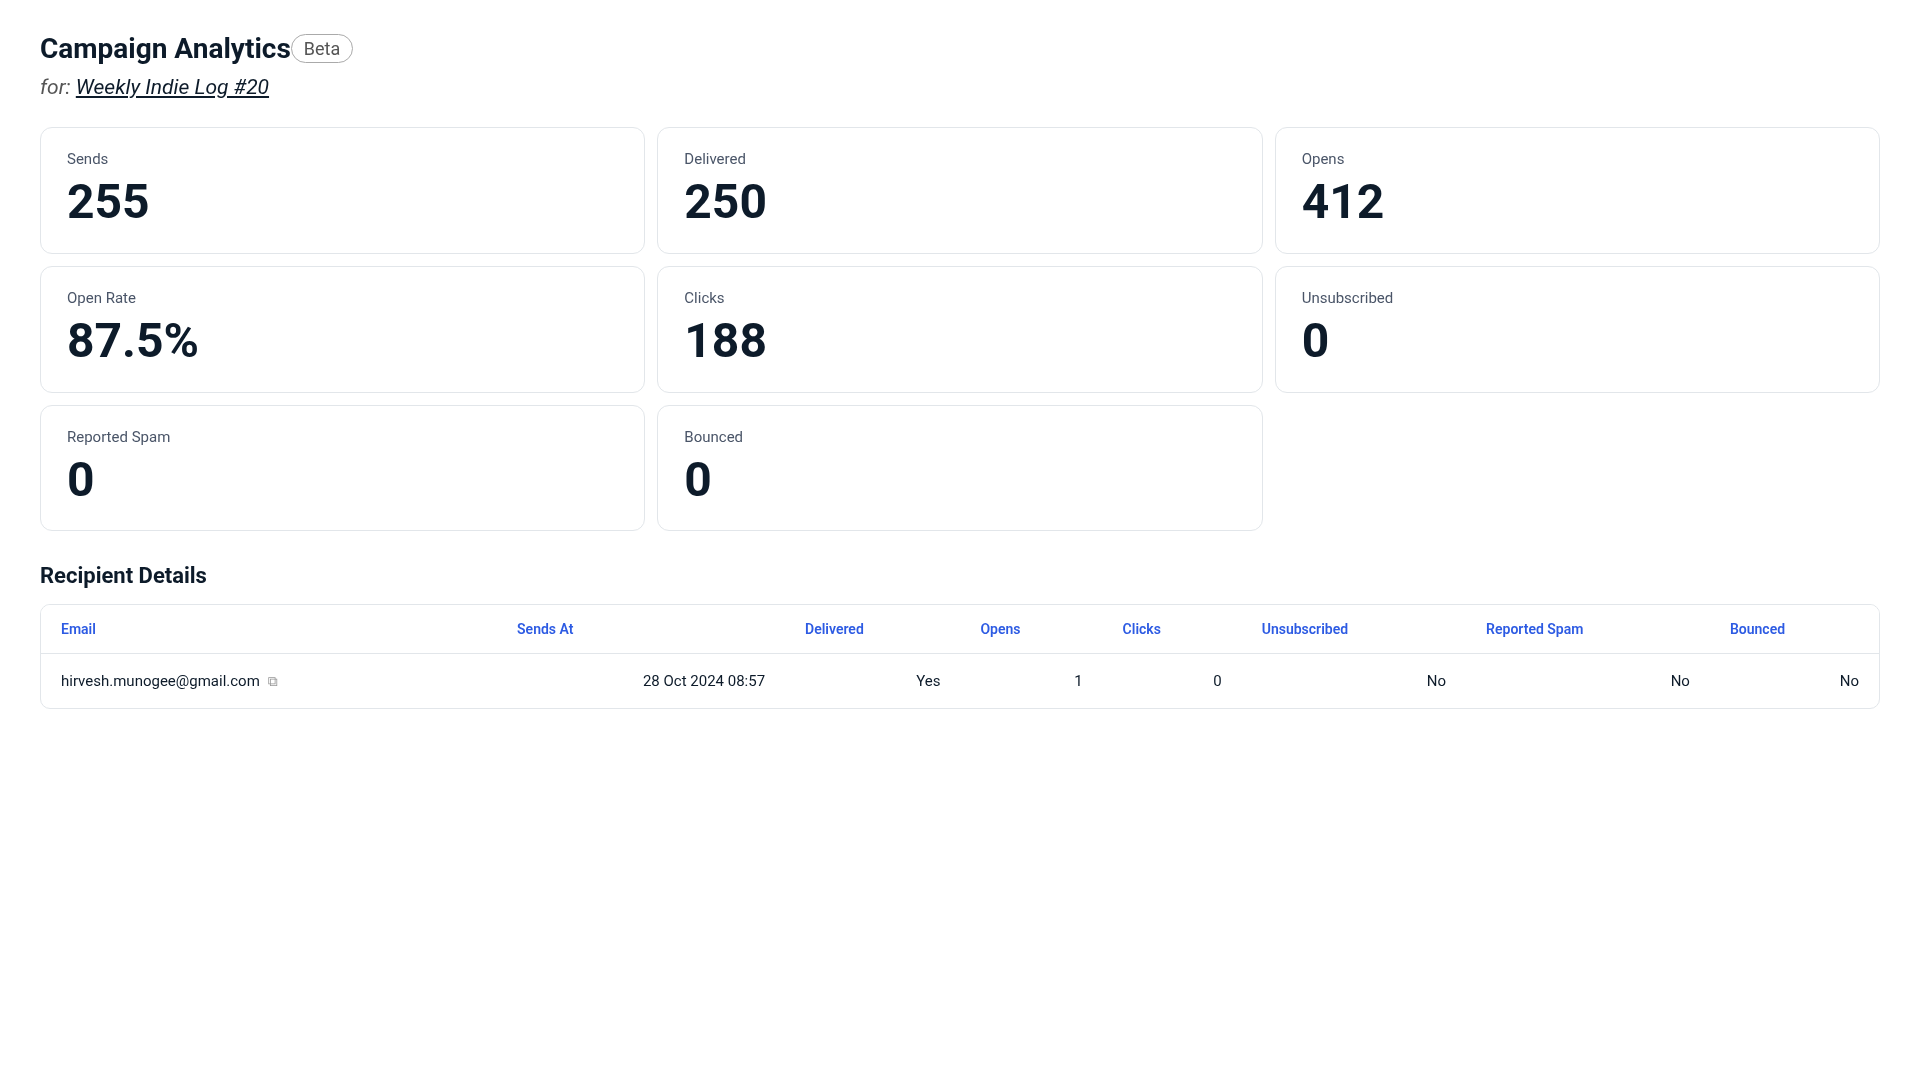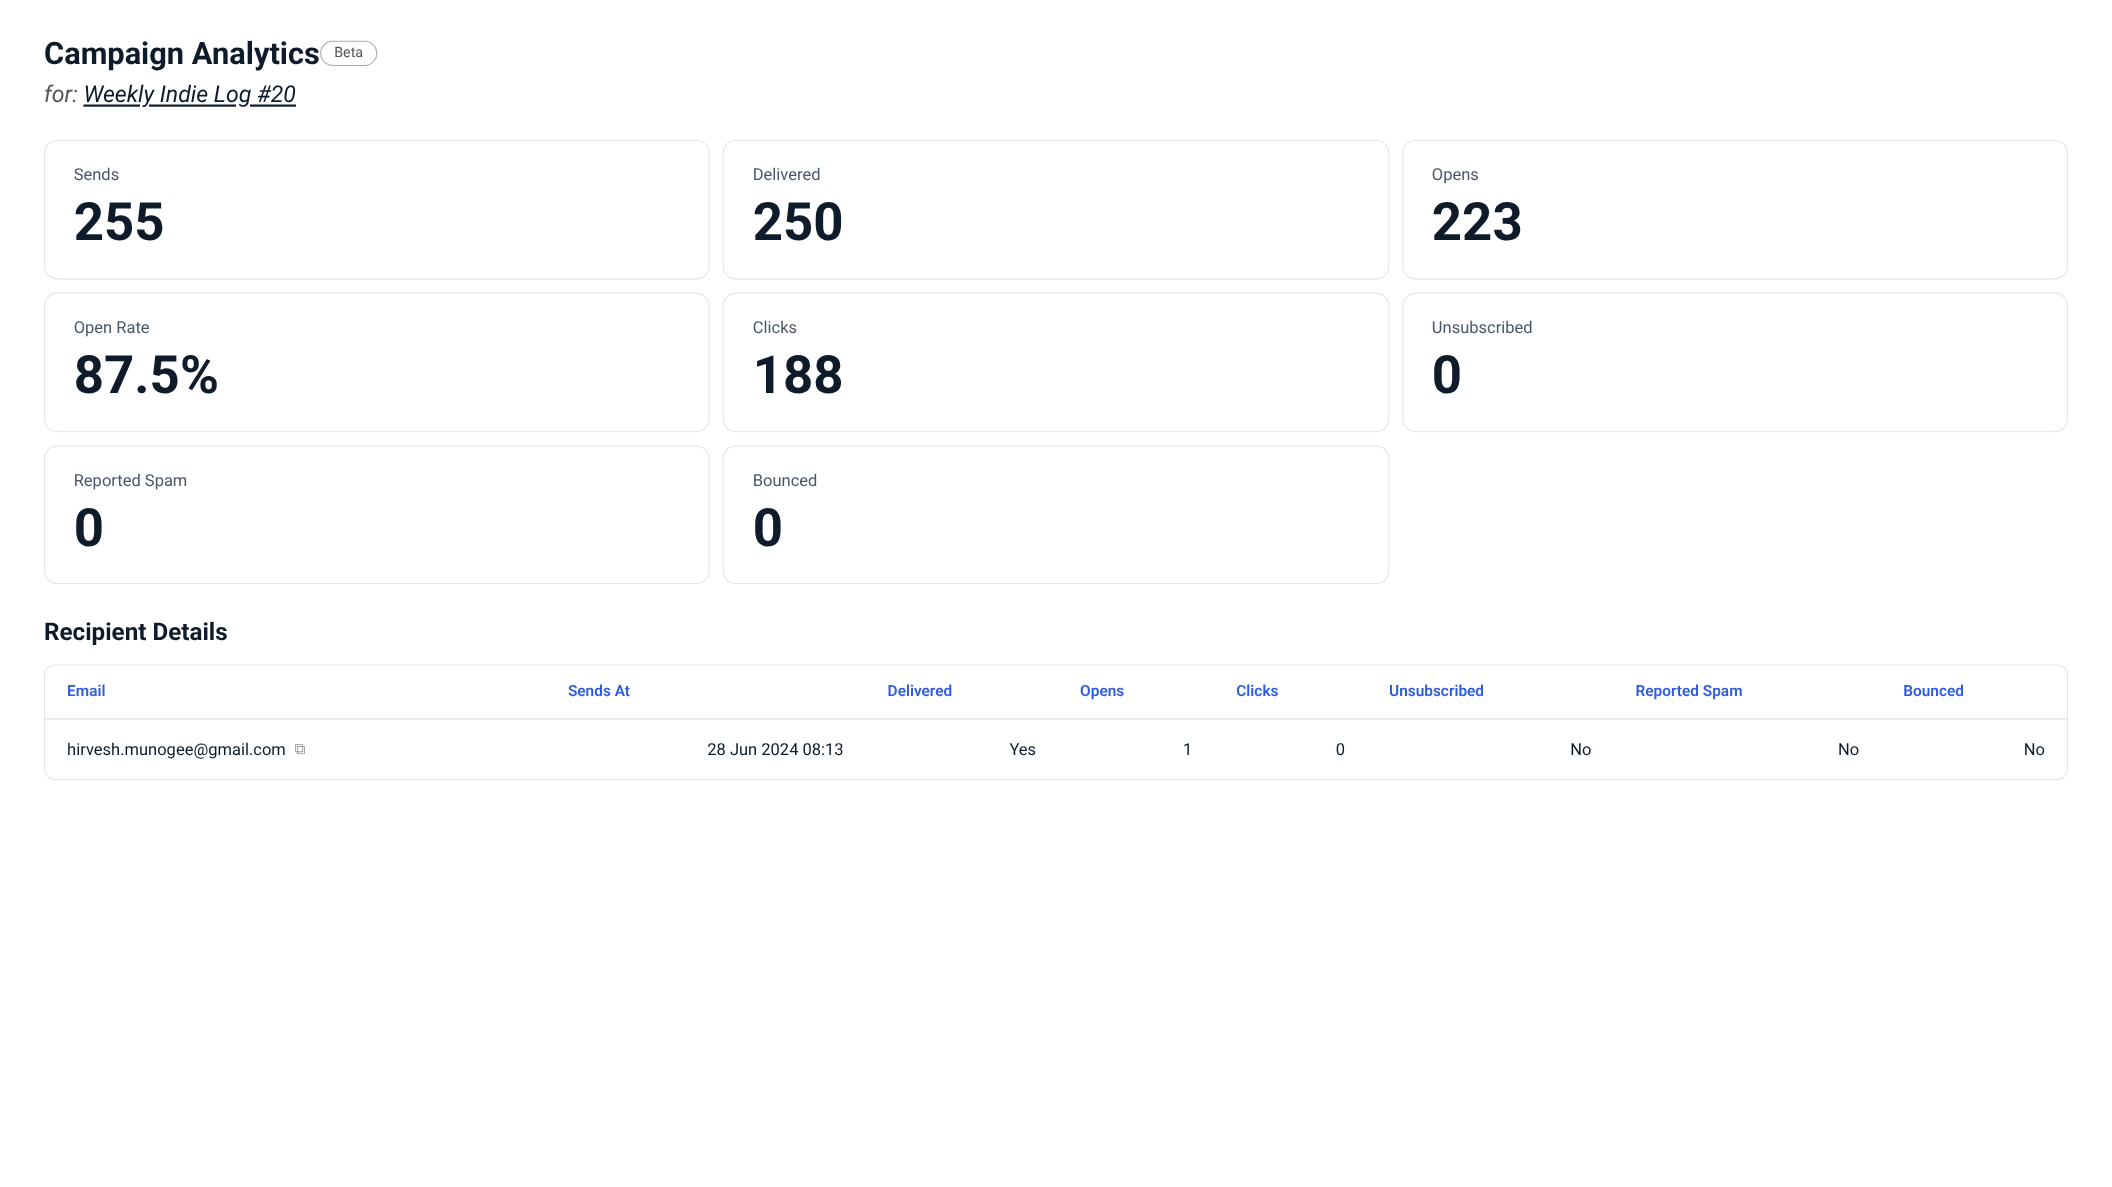--- a/index.html
+++ b/index.html
@@ -27,21 +27,21 @@
     .page-title {
       font-size: 28px;
       font-weight: 700;
       color: #0d1b2a;
     }
 
     .beta-badge {
       border: 1.5px solid #aaa;
       border-radius: 20px;
       padding: 3px 12px;
-      font-size: 13px;
+      font-size: 18px;
       color: #555;
       font-weight: 400;
     }
 
     .campaign-link-row {
       font-size: 21px;
       color: #555;
       margin-bottom: 28px;
       font-style: italic;
     }
@@ -162,21 +162,21 @@
     <div class="stat-card">
       <div class="stat-label">Sends</div>
       <div class="stat-value">255</div>
     </div>
     <div class="stat-card">
       <div class="stat-label">Delivered</div>
       <div class="stat-value">250</div>
     </div>
     <div class="stat-card">
       <div class="stat-label">Opens</div>
-      <div class="stat-value">223</div>
+      <div class="stat-value">412</div>
     </div>
     <div class="stat-card">
       <div class="stat-label">Open Rate</div>
       <div class="stat-value">87.5%</div>
     </div>
     <div class="stat-card">
       <div class="stat-label">Clicks</div>
       <div class="stat-value">188</div>
     </div>
     <div class="stat-card">
@@ -210,21 +210,21 @@
           </tr>
         </thead>
       <tbody id="table-body">
           <tr>
             <td>
               <div class="email-cell">
                 <span>hirvesh.munogee@gmail.com</span>
                 <span class="copy-icon">⧉</span>
               </div>
             </td>
-            <td>28 Jun 2024 08:13</td>
+            <td>28 Oct 2024 08:57</td>
             <td>Yes</td>
             <td>1</td>
             <td>0</td>
             <td>No</td>
             <td>No</td>
             <td>No</td>
           </tr>
         </tbody>
     </table>
   </div>

